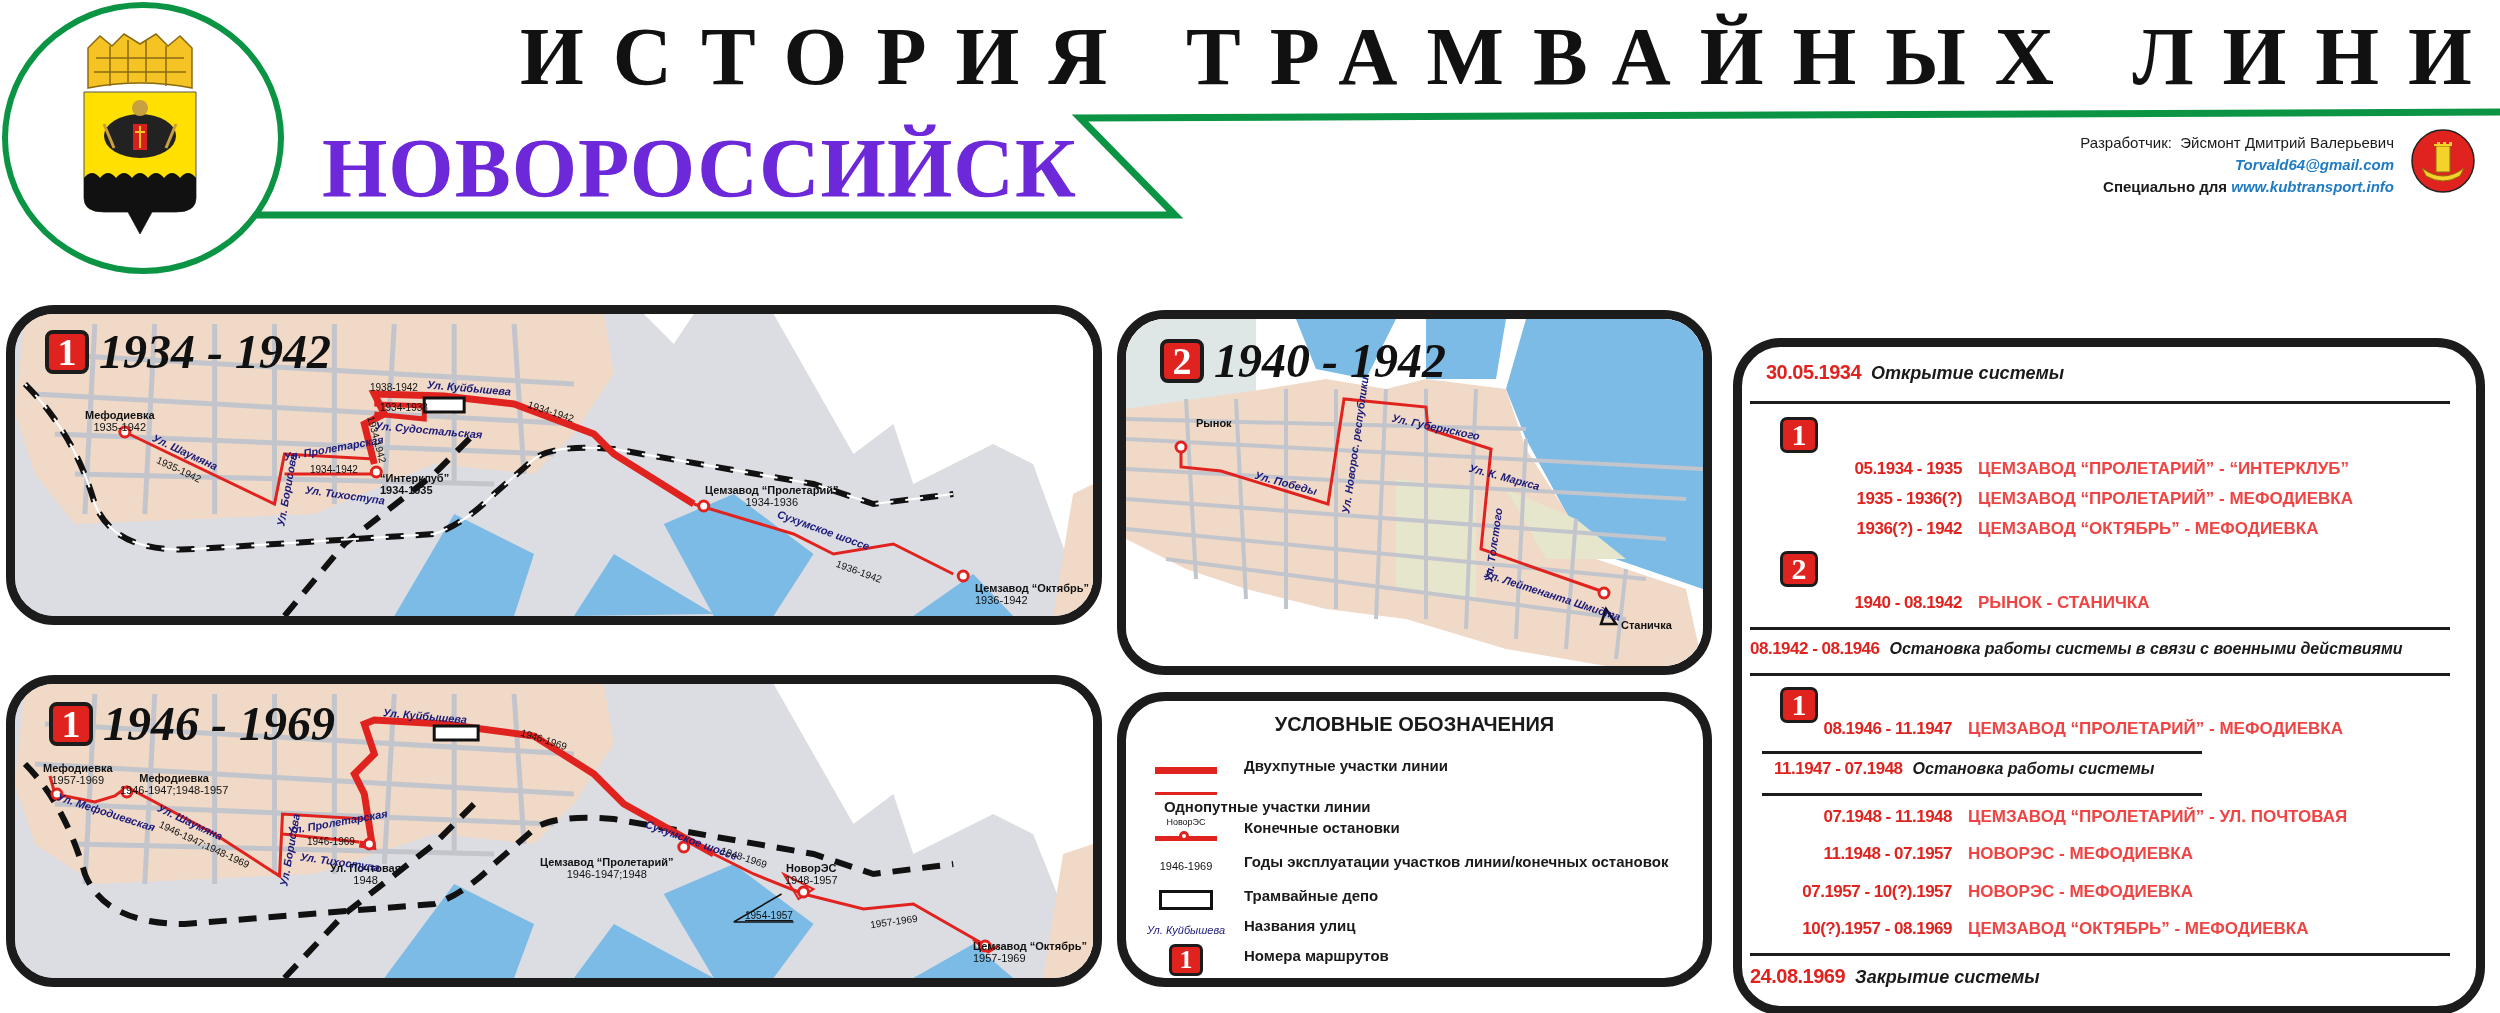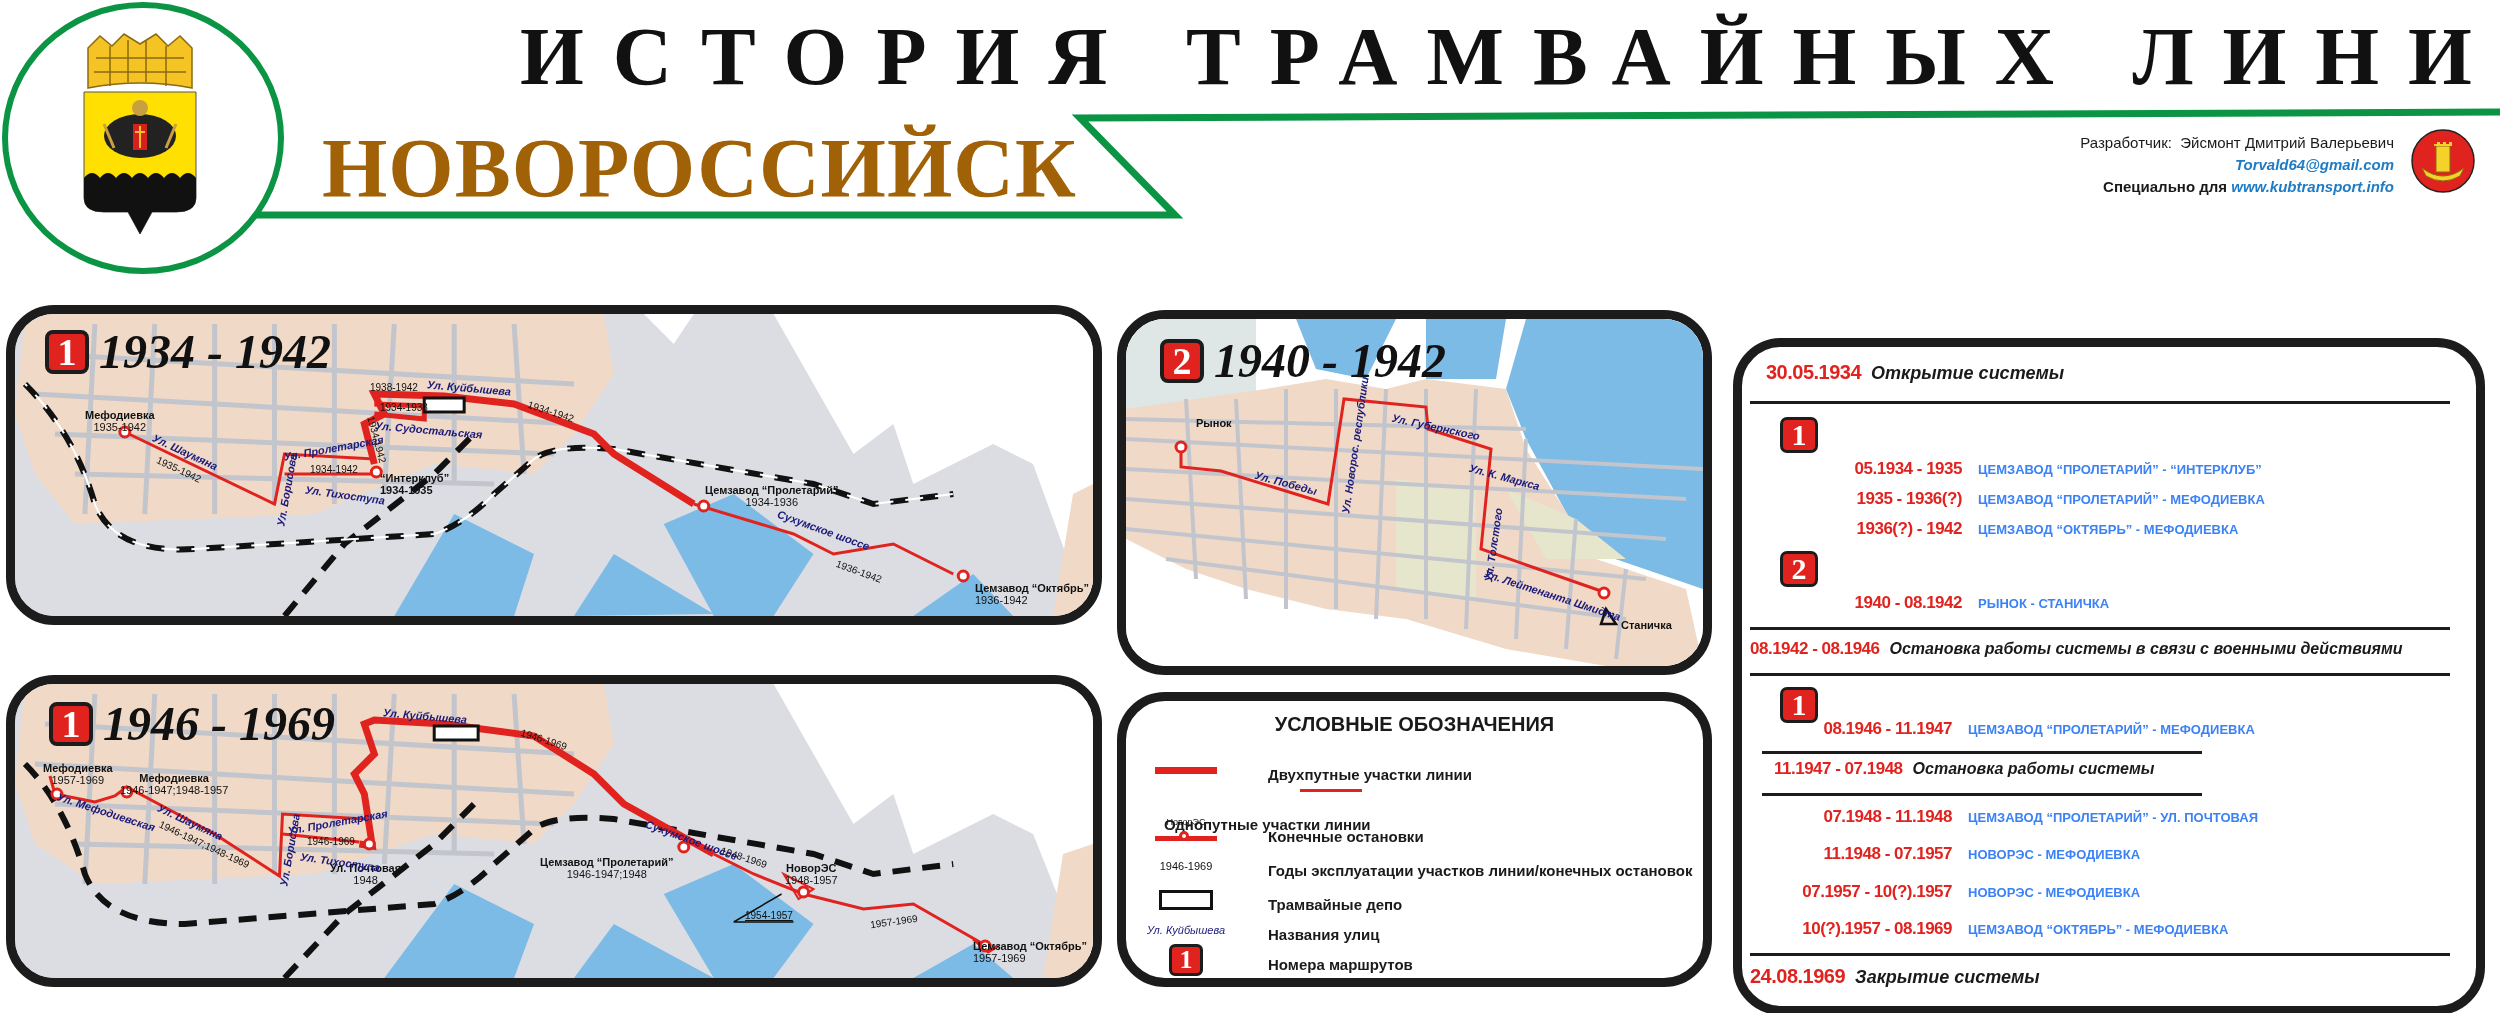--- a/index.html
+++ b/index.html
@@ -14,21 +14,21 @@
   .crest { position: absolute; left: 80px; top: 28px; width: 120px; height: 220px; z-index: 4; }
 
   .ribbon { position: absolute; left: 0; top: 0; width: 2500px; height: 240px; z-index: 2; }
 
   .title-main {
     position: absolute; left: 520px; top: 10px; font-family: "Liberation Serif", serif;
     font-weight: bold; font-size: 82px; letter-spacing: 29px; color: #111; z-index: 5; white-space: nowrap;
   }
   .title-city {
     position: absolute; left: 322px; top: 120px; font-family: "Liberation Serif", serif;
-    font-weight: bold; font-size: 84px; letter-spacing: 1px; color: #a16207; z-index: 5; white-space: nowrap;
+    font-weight: bold; font-size: 84px; letter-spacing: 1px; color: #6d28d9; z-index: 5; white-space: nowrap;
   }
 
   .credits { position: absolute; right: 106px; top: 132px; text-align: right; z-index: 5; font-size: 15px; line-height: 22px; }
   .credits .dev { font-weight: normal; color: #1a1a1a; }
   .credits .email { color: #1e7bc4; font-style: italic; font-weight: bold; }
   .credits .site-label { font-weight: bold; }
   .credits .site { color: #1e7bc4; font-style: italic; font-weight: bold; }
   .author-logo { position: absolute; right: 24px; top: 128px; width: 66px; height: 66px; z-index: 5; }
 
   
@@ -49,21 +49,21 @@
   .route-years {
     font-family: "Liberation Serif", serif; font-style: italic; font-weight: bold; font-size: 48px; color: #111;
   }
 
   .lbl { position: absolute; font-size: 11px; line-height: 12px; color: #111; font-weight: bold; white-space: nowrap; z-index: 3; text-align: center; }
   .yr { position: absolute; font-size: 10px; color: #111; white-space: nowrap; z-index: 3; font-family: "Liberation Sans", sans-serif; }
   .st { position: absolute; font-size: 11px; color: #1b1a7a; font-style: italic; font-weight: bold; white-space: nowrap; z-index: 3; }
 
   
   .legend-title { position: absolute; left: 0; right: 0; top: 12px; text-align: center; font-weight: bold; font-size: 20px; color: #1a1a1a; }
-  .legend-row { position: absolute; left: 20px; height: 26px; display: flex; align-items: flex-end; gap: 24px; }
+  .legend-row { position: absolute; left: 20px; height: 26px; display: flex; align-items: flex-start; }
   .legend-sym { width: 80px; display: flex; align-items: center; justify-content: center; position: relative; height: 26px; }
   .legend-text { margin-left: 18px; font-size: 15px; font-weight: bold; color: #1a1a1a; white-space: nowrap; }
   .sym-double { width: 62px; height: 7px; background: #e0231f; }
   .sym-single { width: 62px; height: 3px; background: #e0231f; }
   .sym-terminal { width: 62px; height: 5px; background: #e0231f; position: relative; margin-top: 12px; }
   .sym-terminal::after { content: ""; position: absolute; left: 24px; top: -5px; width: 10px; height: 10px; border: 3px solid #e0231f; background: #fff; border-radius: 50%; box-sizing: border-box; }
   .sym-terminal-lbl { position: absolute; top: -2px; left: 0; right: 0; text-align: center; font-size: 9px; color: #111; }
   .sym-years { font-size: 11px; color: #111; }
   .sym-depot { width: 54px; height: 20px; border: 3px solid #111; background: #fff; }
   .sym-street { font-size: 11px; font-style: italic; color: #1b1a7a; }
@@ -71,21 +71,21 @@
 
   
   .tl-event { position: absolute; display: flex; align-items: baseline; gap: 10px; white-space: nowrap; }
   .tl-date { color: #e0231f; font-weight: bold; font-size: 20px; font-family: "Liberation Sans Narrow", "Liberation Sans", sans-serif; letter-spacing: -0.5px; }
   .tl-date.small { font-size: 17px; }
   .tl-desc { font-style: italic; font-weight: bold; font-size: 18px; color: #1a1a1a; }
   .tl-rule { position: absolute; height: 3px; background: #1c1c1c; }
   .tl-badge { position: absolute; width: 38px; height: 36px; background: #e0231f; border: 3px solid #1c1c1c; border-radius: 7px; color: #fff; font-family: "Liberation Serif", serif; font-weight: bold; font-size: 30px; display: flex; align-items: center; justify-content: center; }
   .tl-row { position: absolute; display: flex; align-items: baseline; white-space: nowrap; }
   .tl-row .tl-date { font-size: 17px; text-align: right; display: inline-block; }
-  .tl-row .tl-route { margin-left: 16px; font-weight: bold; font-size: 13px; color: #3b82f6; }
+  .tl-row .tl-route { margin-left: 16px; font-weight: bold; font-size: 17px; color: #ef4444; }
 </style>
 </head>
 <body>
 
 <svg class="ribbon" viewBox="0 0 2500 240">
   <polyline points="255,215 1175,215 1080,118 2500,112" fill="none" stroke="#0a9444" stroke-width="7"></polyline>
 </svg>
 
 <div class="crest-ring"></div>
 <svg class="crest" viewBox="0 0 120 220">

